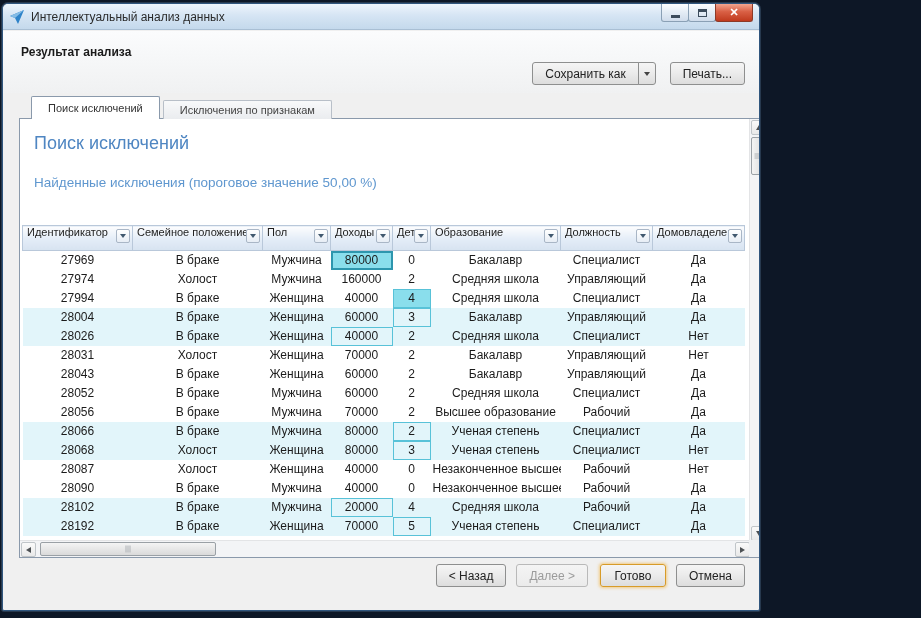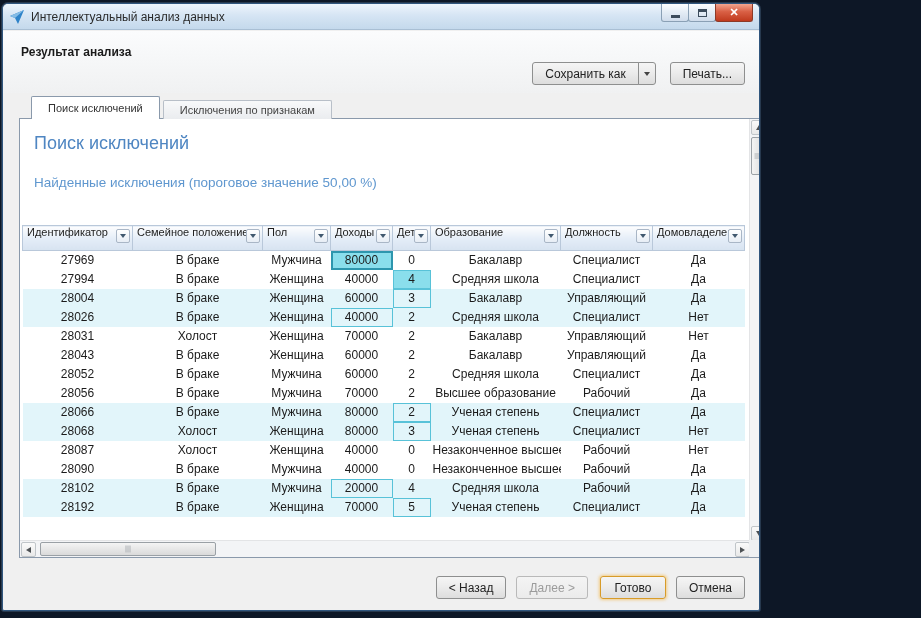--- a/index.html
+++ b/index.html
@@ -92,21 +92,21 @@
   .t-dn { width:0;height:0;border-left:3.5px solid transparent;border-right:3.5px solid transparent;border-top:5px solid #4d5154; }
   .t-lf { width:0;height:0;border-top:3.5px solid transparent;border-bottom:3.5px solid transparent;border-right:5px solid #4d5154; }
   .t-rt { width:0;height:0;border-top:3.5px solid transparent;border-bottom:3.5px solid transparent;border-left:5px solid #4d5154; }
   .grip { display:flex; gap:1px; position:absolute; left:50%; top:50%; transform:translate(-50%,-50%); }
   .h-thumb .grip span { width:1px; height:7px; background:#aeb2b6; }
   .v-thumb .grip { flex-direction:column; }
   .v-thumb .grip span { height:1px; width:7px; background:#aeb2b6; }
 
   
   .footer { position:absolute; left:0; bottom:0; width:100%; height:44px; }
-  .footer-btns { position:absolute; right:14px; bottom:11px; display:flex; align-items:center; }
+  .footer-btns { position:absolute; right:14px; bottom:23px; display:flex; align-items:center; }
   .footer .btn { margin-left:10px; }
   .btn.disabled { color:#9b9b9b; background:linear-gradient(#f4f4f4,#ebebeb); border-color:#b9b9b9; }
   .btn.default-focus { border-color:#d79b29; box-shadow:0 0 3px 1px rgba(242,185,75,.65); margin-left:12px; }
 </style>
 </head>
 <body>
 
 <div class="desktop">
   <div class="window">
 
@@ -188,20 +188,30 @@
                 <td>27969</td>
                 <td>В браке</td>
                 <td>Мужчина</td>
                 <td class="outlier selected">80000</td>
                 <td>0</td>
                 <td>Бакалавр</td>
                 <td>Специалист</td>
                 <td>Да</td>
               </tr>
               <tr>
+                <td>27974</td>
+                <td>Холост</td>
+                <td>Мужчина</td>
+                <td>160000</td>
+                <td>2</td>
+                <td>Средняя школа</td>
+                <td>Управляющий</td>
+                <td>Да</td>
+              </tr>
+              <tr>
                 <td>27994</td>
                 <td>В браке</td>
                 <td>Женщина</td>
                 <td>40000</td>
                 <td class="outlier">4</td>
                 <td>Средняя школа</td>
                 <td>Специалист</td>
                 <td>Да</td>
               </tr>
               <tr class="shaded">

